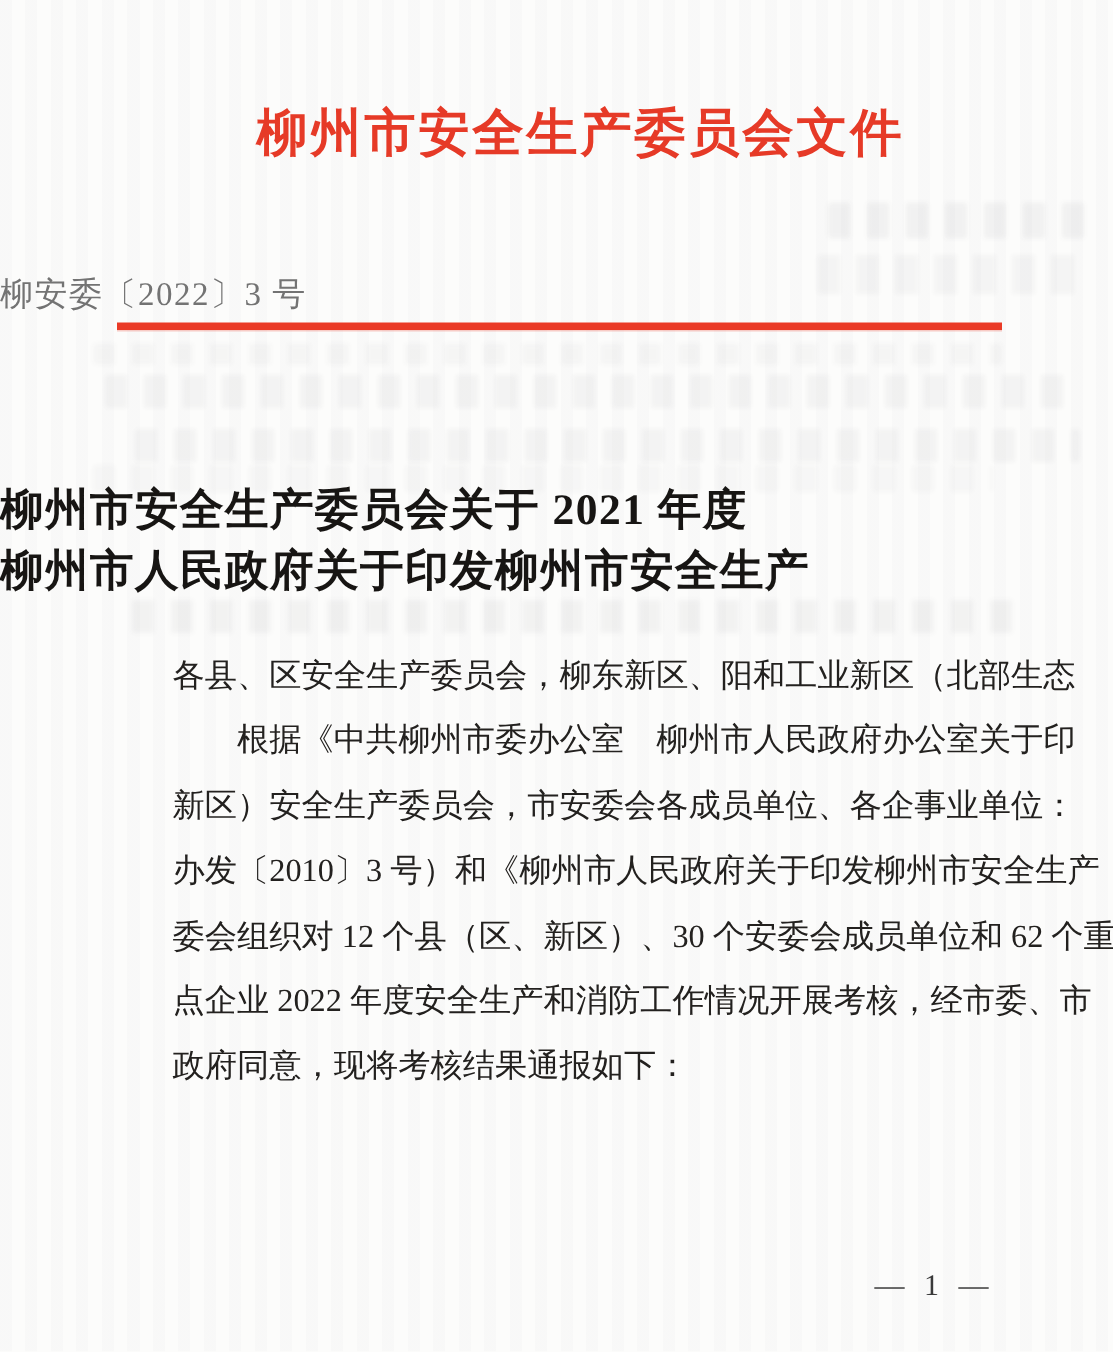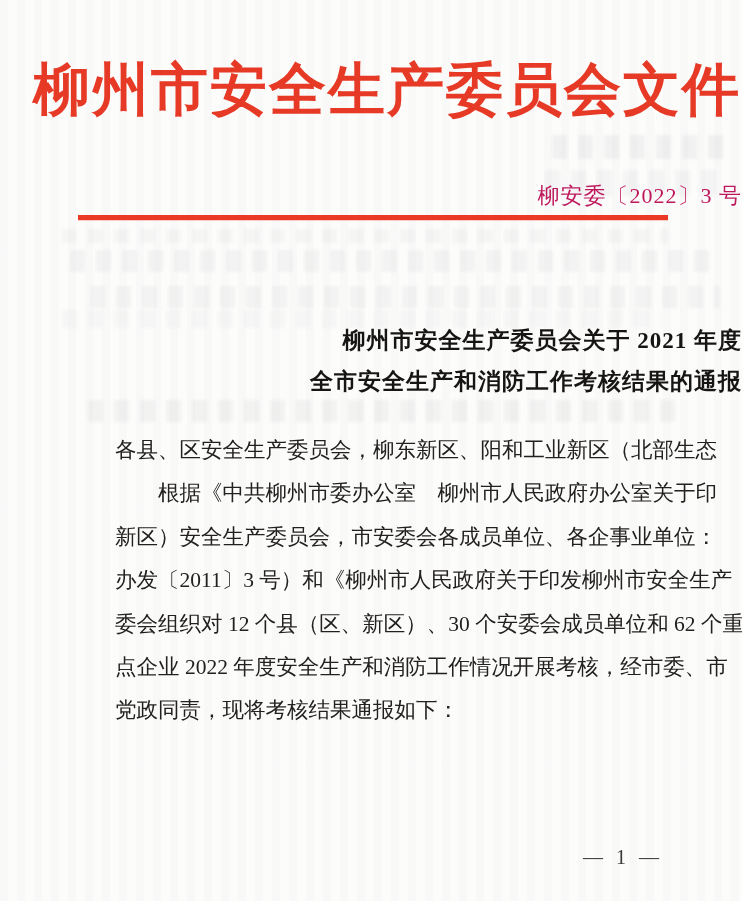--- a/index.html
+++ b/index.html
@@ -17,44 +17,44 @@
     background: repeating-linear-gradient(90deg,
       rgba(150,150,165,0.035) 0px, rgba(150,150,165,0.035) 8px,
       rgba(255,255,255,0) 8px, rgba(255,255,255,0) 17px);
     pointer-events: none;
   }
   .page { position: absolute; inset: 0; }
 
   .doc-header {
     position: absolute; top: 62px; left: 0; right: 0;
     text-align: center;
-    font-size: 57px; font-weight: bold;
+    font-size: 34px; font-weight: bold;
     letter-spacing: 2px;
     color: #e63a27;
     line-height: 56px;
     white-space: nowrap;
     padding-left: 32px;
   }
   .doc-number {
     position: absolute; top: 181px; left: 0; right: 0;
-    text-align: right;
-    font-size: 22px; color: #be185d;
+    text-align: left;
+    font-size: 22px; color: #737373;
     letter-spacing: 1px;
     white-space: nowrap;
   }
   .red-rule {
     position: absolute; top: 215px; left: 78px;
     width: 590px; height: 5px;
     background: #ea3a26;
     box-shadow: 0 1px 0 rgba(234,58,38,0.25);
   }
   .doc-title {
     position: absolute; top: 320px; left: 0; right: 0;
-    text-align: right;
-    font-size: 23px; font-weight: bold;
+    text-align: left;
+    font-size: 29px; font-weight: bold;
     color: #171513;
     line-height: 41px;
     letter-spacing: 1px;
   }
   .doc-body {
     position: absolute; top: 429px; left: 84px; width: 584px;
     font-size: 21.5px;
     color: #23211f;
     margin-left: 31px;
   }
@@ -104,27 +104,27 @@
   <div class="ghost ghost-7"></div>
 
   <div class="doc-header">柳州市安全生产委员会文件</div>
 
   <div class="doc-number">柳安委〔2022〕3 号</div>
 
   <div class="red-rule"></div>
 
   <div class="doc-title">
     <div>柳州市安全生产委员会关于 2021 年度</div>
-    <div>全市安全生产和消防工作考核结果的通报</div>
+    <div>柳州市人民政府关于印发柳州市安全生产</div>
   </div>
 
   <div class="doc-body">
     <div class="body-line">各县、区安全生产委员会，柳东新区、阳和工业新区（北部生态</div>
     <div class="body-line indent">根据《中共柳州市委办公室　柳州市人民政府办公室关于印</div>
     <div class="body-line">新区）安全生产委员会，市安委会各成员单位、各企事业单位：</div>
-    <div class="body-line">办发〔2011〕3 号）和《柳州市人民政府关于印发柳州市安全生产</div>
+    <div class="body-line">办发〔2010〕3 号）和《柳州市人民政府关于印发柳州市安全生产</div>
     <div class="body-line">委会组织对 12 个县（区、新区）、30 个安委会成员单位和 62 个重</div>
     <div class="body-line">点企业 2022 年度安全生产和消防工作情况开展考核，经市委、市</div>
-    <div class="body-line">党政同责，现将考核结果通报如下：</div>
+    <div class="body-line">政府同意，现将考核结果通报如下：</div>
   </div>
 
   <div class="page-number">— 1 —</div>
 </div>
 
 </body></html>

